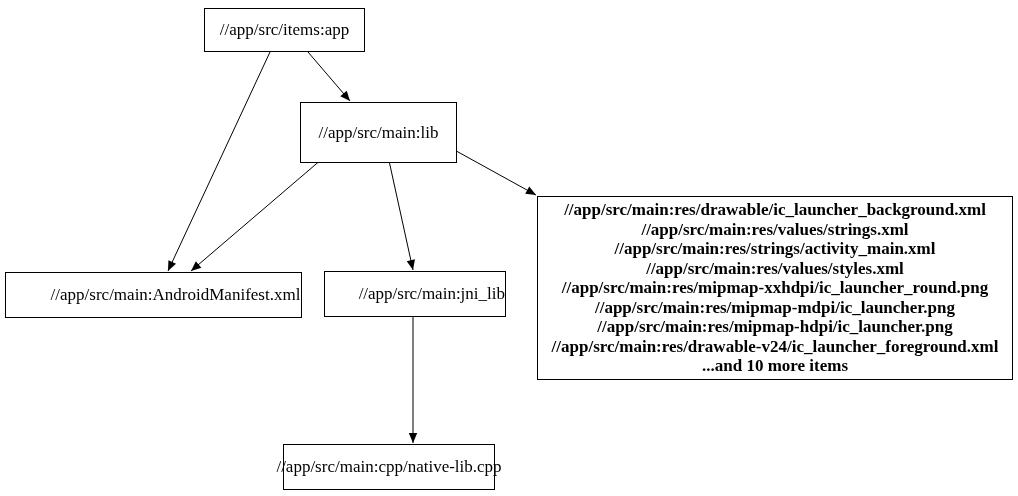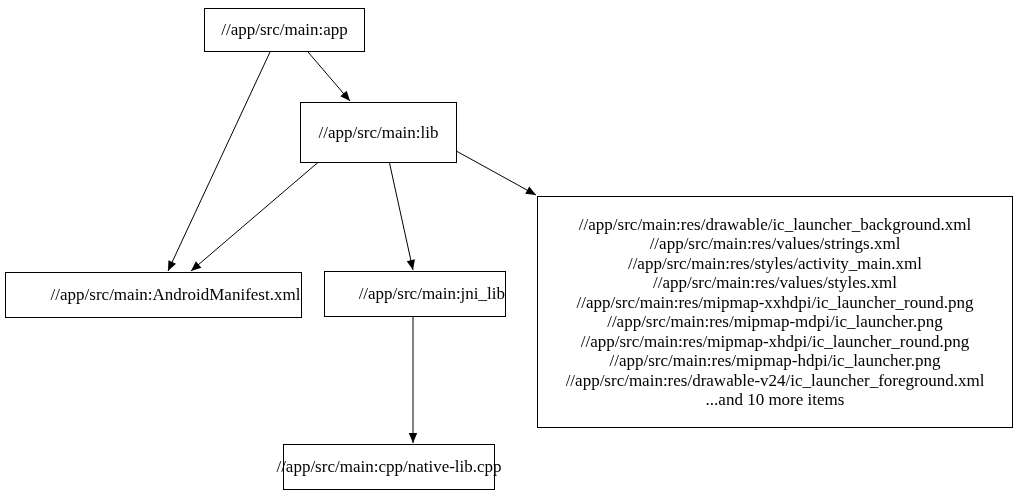--- a/index.html
+++ b/index.html
@@ -29,21 +29,21 @@
     justify-content: center;
     text-align: center;
     font-size: 17px;
     line-height: 19.5px;
     white-space: nowrap;
   }
   #node-app      { left: 204px; top: 8px;   width: 161px; height: 44px; }
   #node-lib      { left: 300px; top: 102px; width: 157px; height: 61px; }
   #node-manifest { left: 5px;   top: 272px; width: 297px; height: 46px; padding-left: 44px; }
   #node-jni      { left: 324px; top: 271px; width: 182px; height: 46px; align-items: flex-end; }
-  #node-res      { left: 537px; top: 196px; width: 476px; height: 232px; }
+  #node-res      { left: 537px; top: 196px; width: 476px; height: 184px; font-weight: bold; }
   #node-native   { left: 283px; top: 444px; width: 212px; height: 46px; }
   .res-line { display: block; }
 </style>
 </head>
 <body>
 
 <div class="canvas">
 
   <svg class="edges-layer" width="1018" height="496" viewBox="0 0 1018 496" xmlns="http://www.w3.org/2000/svg">
     <defs>
@@ -53,43 +53,42 @@
     </defs>
     <line x1="308" y1="52" x2="350" y2="101" stroke="#000000" stroke-width="1" marker-end="url(#arrow)"></line>
     <line x1="270" y1="52" x2="168" y2="271" stroke="#000000" stroke-width="1" marker-end="url(#arrow)"></line>
     <line x1="336" y1="147" x2="191" y2="271" stroke="#000000" stroke-width="1" marker-end="url(#arrow)"></line>
     <line x1="386" y1="147" x2="413" y2="270" stroke="#000000" stroke-width="1" marker-end="url(#arrow)"></line>
     <line x1="449" y1="147" x2="536" y2="195" stroke="#000000" stroke-width="1" marker-end="url(#arrow)"></line>
     <line x1="413" y1="317" x2="413" y2="443" stroke="#000000" stroke-width="1" marker-end="url(#arrow)"></line>
   </svg>
 
   <div class="node" id="node-app">
-    <span>//app/src/main:app</span>
+    <span>//app/src/items:app</span>
   </div>
 
   <div class="node" id="node-lib">
     <span>//app/src/main:lib</span>
   </div>
 
   <div class="node" id="node-manifest">
     <span>//app/src/main:AndroidManifest.xml</span>
   </div>
 
   <div class="node" id="node-jni">
     <span>//app/src/main:jni_lib</span>
   </div>
 
   <div class="node" id="node-res">
     <span class="res-line">//app/src/main:res/drawable/ic_launcher_background.xml</span>
     <span class="res-line">//app/src/main:res/values/strings.xml</span>
-    <span class="res-line">//app/src/main:res/styles/activity_main.xml</span>
+    <span class="res-line">//app/src/main:res/strings/activity_main.xml</span>
     <span class="res-line">//app/src/main:res/values/styles.xml</span>
     <span class="res-line">//app/src/main:res/mipmap-xxhdpi/ic_launcher_round.png</span>
     <span class="res-line">//app/src/main:res/mipmap-mdpi/ic_launcher.png</span>
-    <span class="res-line">//app/src/main:res/mipmap-xhdpi/ic_launcher_round.png</span>
     <span class="res-line">//app/src/main:res/mipmap-hdpi/ic_launcher.png</span>
     <span class="res-line">//app/src/main:res/drawable-v24/ic_launcher_foreground.xml</span>
     <span class="res-line">...and 10 more items</span>
   </div>
 
   <div class="node" id="node-native">
     <span>//app/src/main:cpp/native-lib.cpp</span>
   </div>
 
 </div>

